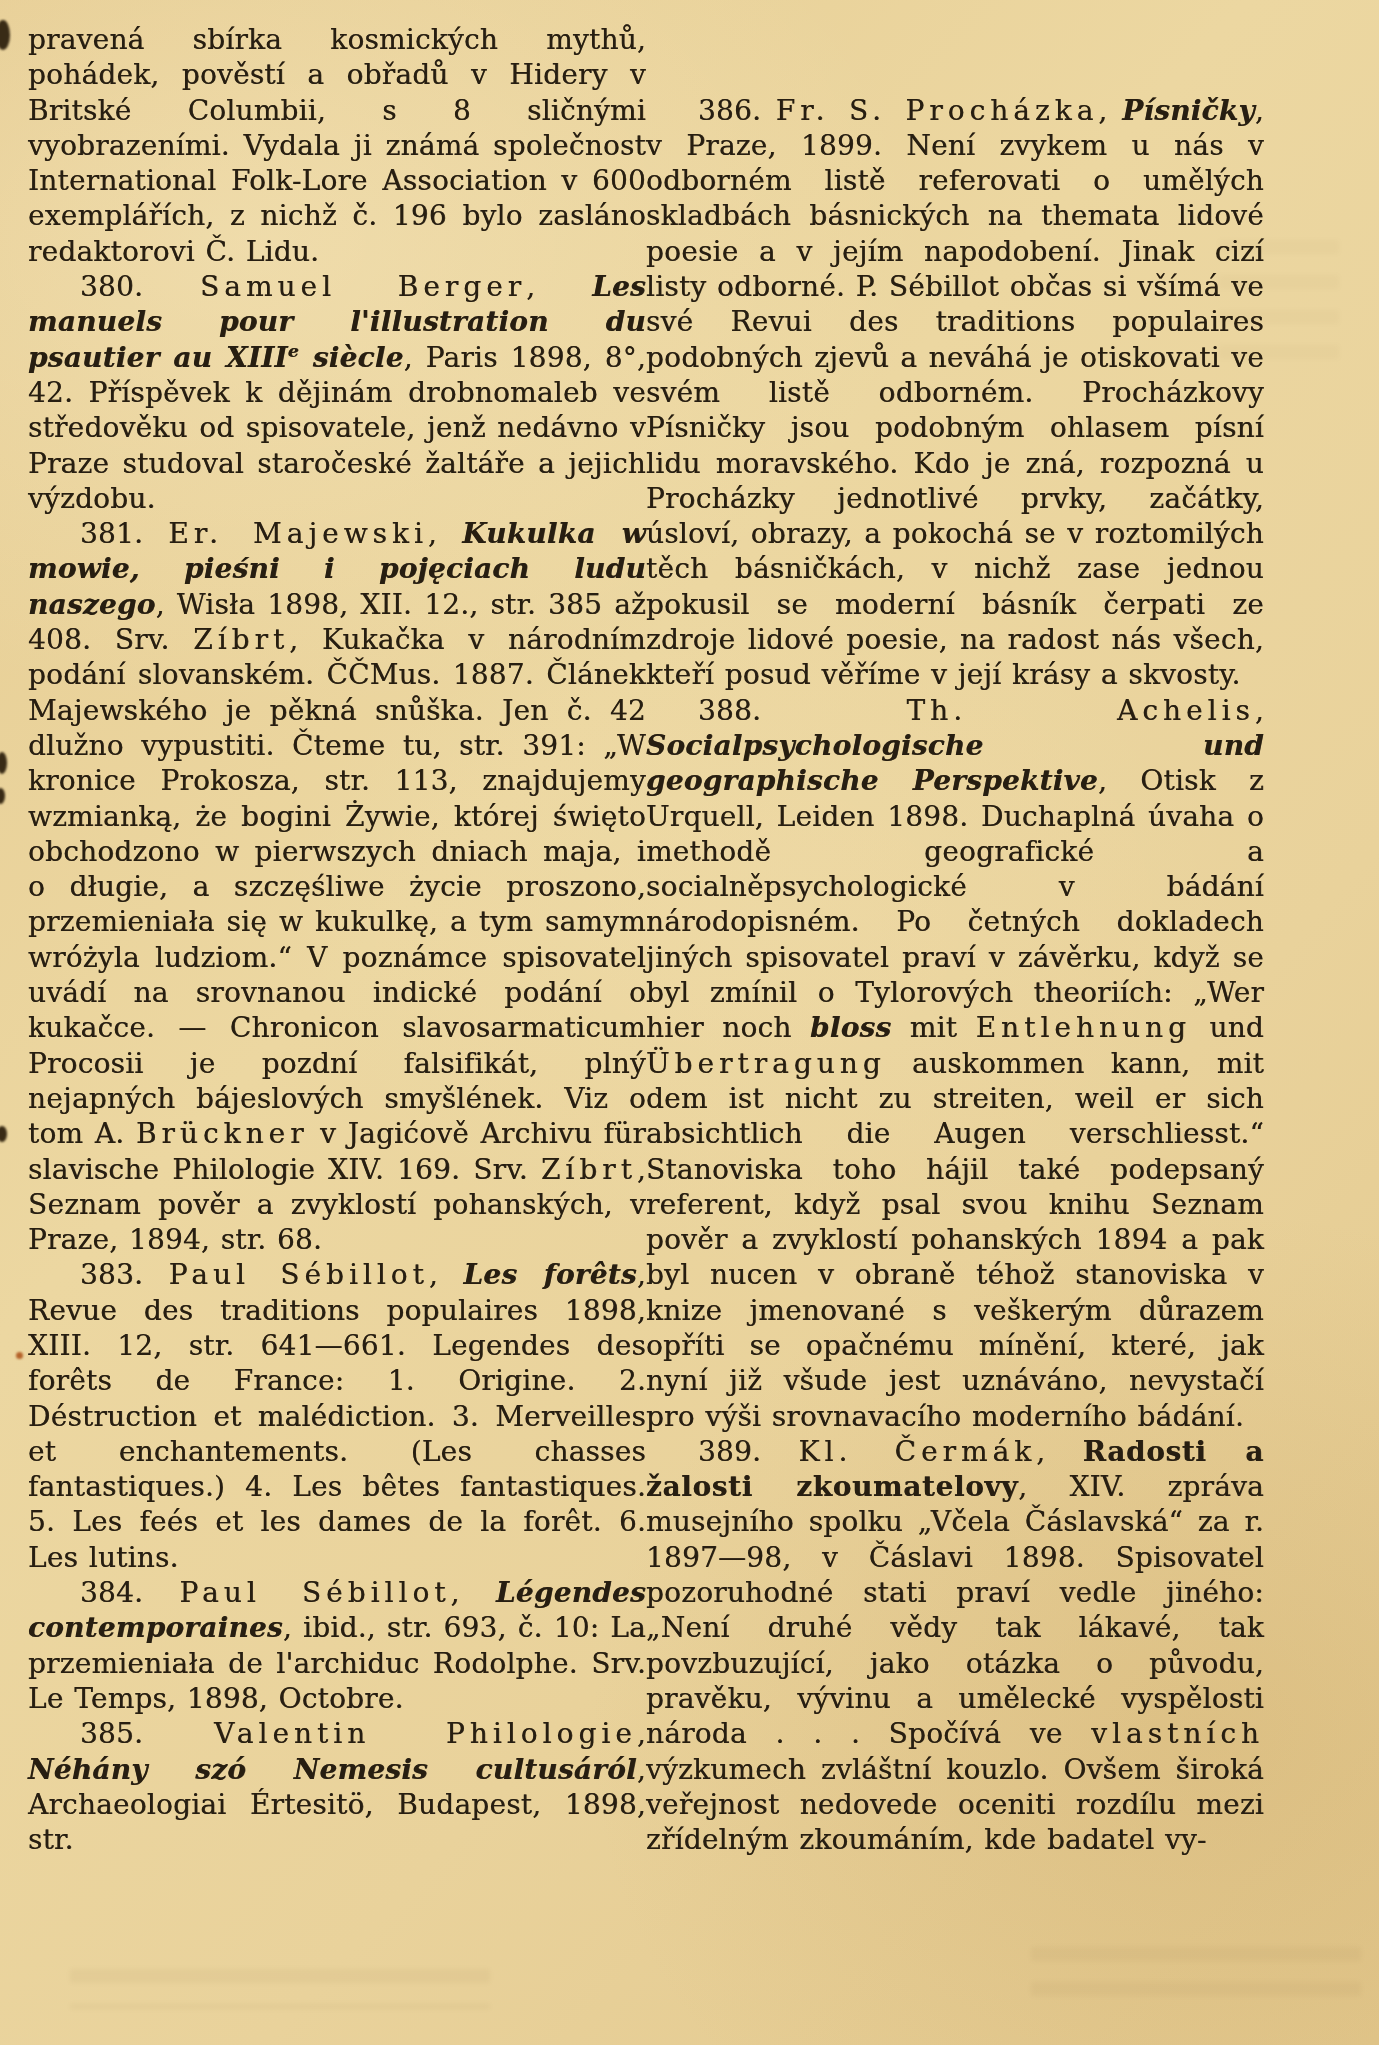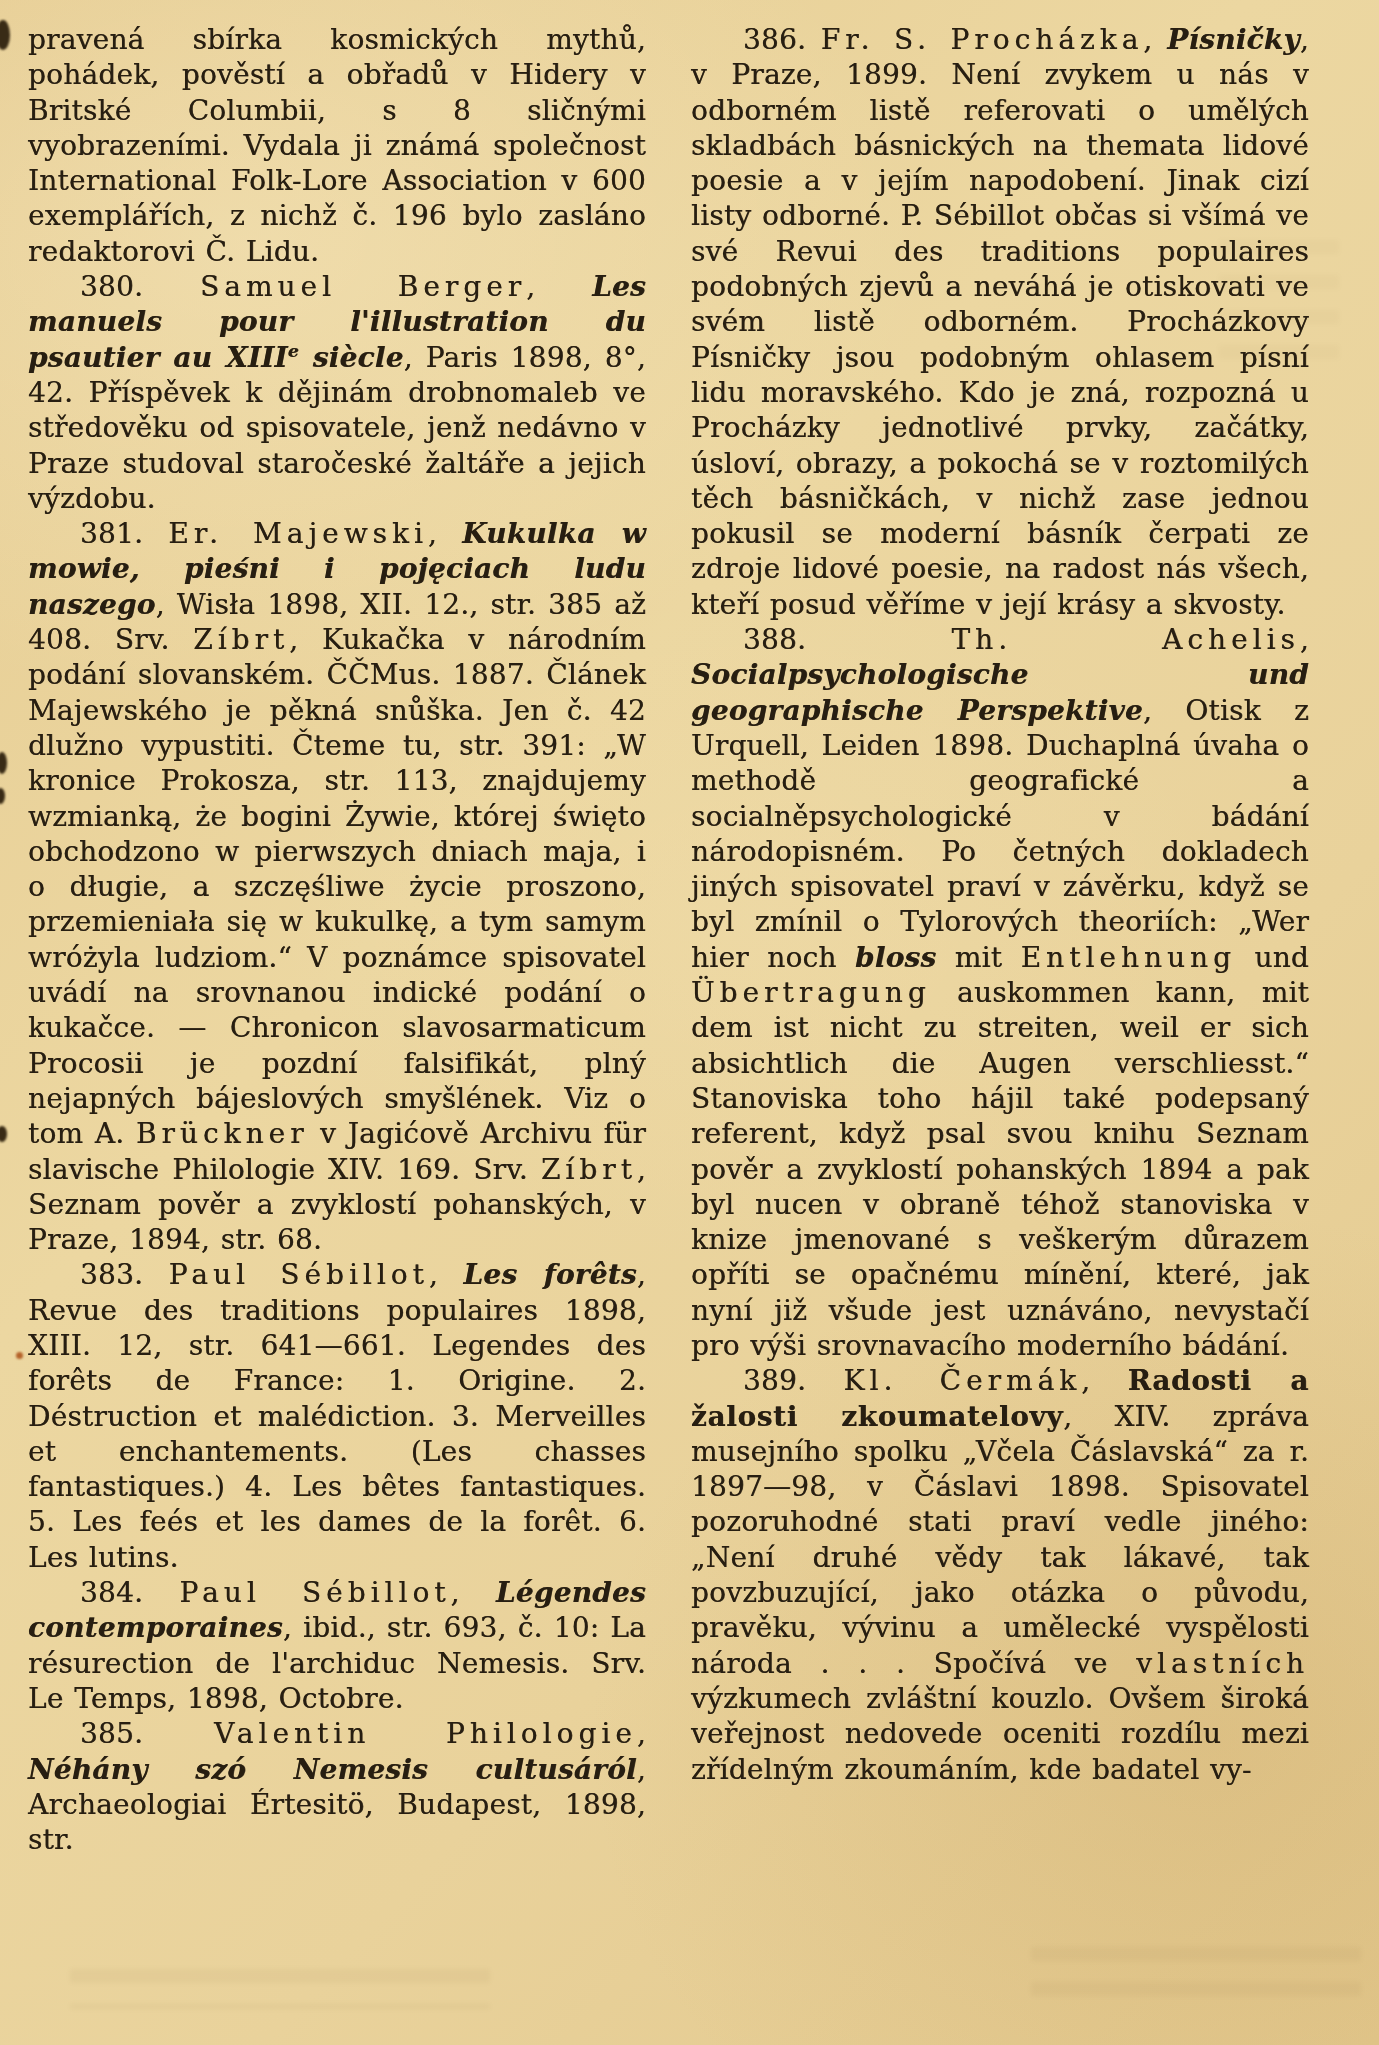--- a/index.html
+++ b/index.html
@@ -20,21 +20,21 @@
     padding: 22px 30px 0 28px;
     overflow: hidden;
     background:
       radial-gradient(1100px 750px at 18% 12%, rgba(255,246,214,0.30), rgba(255,246,214,0) 62%),
       radial-gradient(950px 800px at 88% 85%, rgba(186,144,74,0.20), rgba(186,144,74,0) 66%),
       radial-gradient(700px 500px at 55% 45%, rgba(255,240,200,0.12), rgba(255,240,200,0) 70%),
       linear-gradient(133deg, #e6cc92 0%, #ecd7a1 38%, #e9d29b 66%, #e2c78c 100%);
   }
   .cols {
     display: flex;
-    gap: 45px;
+    align-items: flex-end;
   }
   .col {
     width: 618px;
     text-align: justify;
     color: #271e11;
   }
   .para {
     margin: 0;
     font-size: 28px;
     line-height: 35.3px;
@@ -84,21 +84,21 @@
   <div class="smudge m1"></div>
   <div class="smudge m2"></div>
   <div class="smudge m3"></div>
 
   <div class="cols">
     <div class="col">
         <p class="para"><span>pravená sbírka kosmických mythů, pohádek, pověstí a obřadů v Hidery v Britské Columbii, s 8 sličnými vyobrazeními. Vydala ji známá společnost International Folk-Lore Association v 600 exemplářích, z nichž č. 196 bylo zasláno redaktorovi Č. Lidu.</span></p>
         <p class="para indent"><span>380. </span><span class="sp">Samuel Berger</span><span>, </span><span class="i">Les manuels pour l'illustration du psautier au XIII</span><span class="i sup">e</span><span class="i"> siècle</span><span>, Paris 1898, 8°, 42. Příspěvek k dějinám drobnomaleb ve středověku od spisovatele, jenž nedávno v Praze studoval staročeské žaltáře a jejich výzdobu.</span></p>
         <p class="para indent"><span>381. </span><span class="sp">Er. Majewski</span><span>, </span><span class="i">Kukulka w mowie, pieśni i pojęciach ludu naszego</span><span>, Wisła 1898, XII. 12., str. 385 až 408. Srv. </span><span class="sp">Zíbrt</span><span>, Kukačka v národním podání slovanském. ČČMus. 1887. Článek Majewského je pěkná snůška. Jen č. 42 dlužno vypustiti. Čteme tu, str. 391: „W kronice Prokosza, str. 113, znajdujemy wzmianką, że bogini Żywie, której święto obchodzono w pierwszych dniach maja, i o długie, a szczęśliwe życie proszono, przemieniała się w kukulkę, a tym samym wróżyla ludziom.“ V poznámce spisovatel uvádí na srovnanou indické podání o kukačce. — Chronicon slavosarmaticum Procosii je pozdní falsifikát, plný nejapných bájeslových smyšlének. Viz o tom A. </span><span class="sp">Brückner</span><span> v Jagićově Archivu für slavische Philologie XIV. 169. Srv. </span><span class="sp">Zíbrt</span><span>, Seznam pověr a zvyklostí pohanských, v Praze, 1894, str. 68.</span></p>
         <p class="para indent"><span>383. </span><span class="sp">Paul Sébillot</span><span>, </span><span class="i">Les forêts</span><span>, Revue des traditions populaires 1898, XIII. 12, str. 641—661. Legendes des forêts de France: 1. Origine. 2. Déstruction et malédiction. 3. Merveilles et enchantements. (Les chasses fantastiques.) 4. Les bêtes fantastiques. 5. Les feés et les dames de la forêt. 6. Les lutins.</span></p>
-        <p class="para indent"><span>384. </span><span class="sp">Paul Sébillot</span><span>, </span><span class="i">Légendes contemporaines</span><span>, ibid., str. 693, č. 10: La résurection de l'archiduc Nemesis. Srv. Le Temps, 1898, Octobre.</span></p>
+        <p class="para indent"><span>384. </span><span class="sp">Paul Sébillot</span><span>, </span><span class="i">Légendes contemporaines</span><span>, ibid., str. 693, č. 10: La przemieniała de l'archiduc Rodolphe. Srv. Le Temps, 1898, Octobre.</span></p>
         <p class="para indent"><span>385. </span><span class="sp">Valentin Philologie</span><span>, </span><span class="i">Néhány szó Nemesis cultusáról</span><span>, Archaeologiai Értesitö, Budapest, 1898, str.</span></p>
       </div>
     <div class="col">
         <p class="para indent"><span>386. </span><span class="sp">Fr. S. Procházka</span><span>, </span><span class="i">Písničky</span><span>, v Praze, 1899. Není zvykem u nás v odborném listě referovati o umělých skladbách básnických na themata lidové poesie a v jejím napodobení. Jinak cizí listy odborné. P. Sébillot občas si všímá ve své Revui des traditions populaires podobných zjevů a neváhá je otiskovati ve svém listě odborném. Procházkovy Písničky jsou podobným ohlasem písní lidu moravského. Kdo je zná, rozpozná u Procházky jednotlivé prvky, začátky, úsloví, obrazy, a pokochá se v roztomilých těch básničkách, v nichž zase jednou pokusil se moderní básník čerpati ze zdroje lidové poesie, na radost nás všech, kteří posud věříme v její krásy a skvosty.</span></p>
         <p class="para indent"><span>388. </span><span class="sp">Th. Achelis</span><span>, </span><span class="i">Socialpsychologische und geographische Perspektive</span><span>, Otisk z Urquell, Leiden 1898. Duchaplná úvaha o methodě geografické a socialněpsychologické v bádání národopisném. Po četných dokladech jiných spisovatel praví v závěrku, když se byl zmínil o Tylorových theoriích: „Wer hier noch </span><span class="i">bloss</span><span> mit </span><span class="sp">Entlehnung</span><span> und </span><span class="sp">Übertragung</span><span> auskommen kann, mit dem ist nicht zu streiten, weil er sich absichtlich die Augen verschliesst.“ Stanoviska toho hájil také podepsaný referent, když psal svou knihu Seznam pověr a zvyklostí pohanských 1894 a pak byl nucen v obraně téhož stanoviska v knize jmenované s veškerým důrazem opříti se opačnému mínění, které, jak nyní již všude jest uznáváno, nevystačí pro výši srovnavacího moderního bádání.</span></p>
         <p class="para indent"><span>389. </span><span class="sp">Kl. Čermák</span><span>, </span><span class="b">Radosti a žalosti zkoumatelovy</span><span>, XIV. zpráva musejního spolku „Včela Čáslavská“ za r. 1897—98, v Čáslavi 1898. Spisovatel pozoruhodné stati praví vedle jiného: „Není druhé vědy tak lákavé, tak povzbuzující, jako otázka o původu, pravěku, vývinu a umělecké vyspělosti národa . . . Spočívá ve </span><span class="sp">vlastních</span><span> výzkumech zvláštní kouzlo. Ovšem široká veřejnost nedovede oceniti rozdílu mezi zřídelným zkoumáním, kde badatel vy-</span></p>
       </div>
   </div>
 </div>
 

